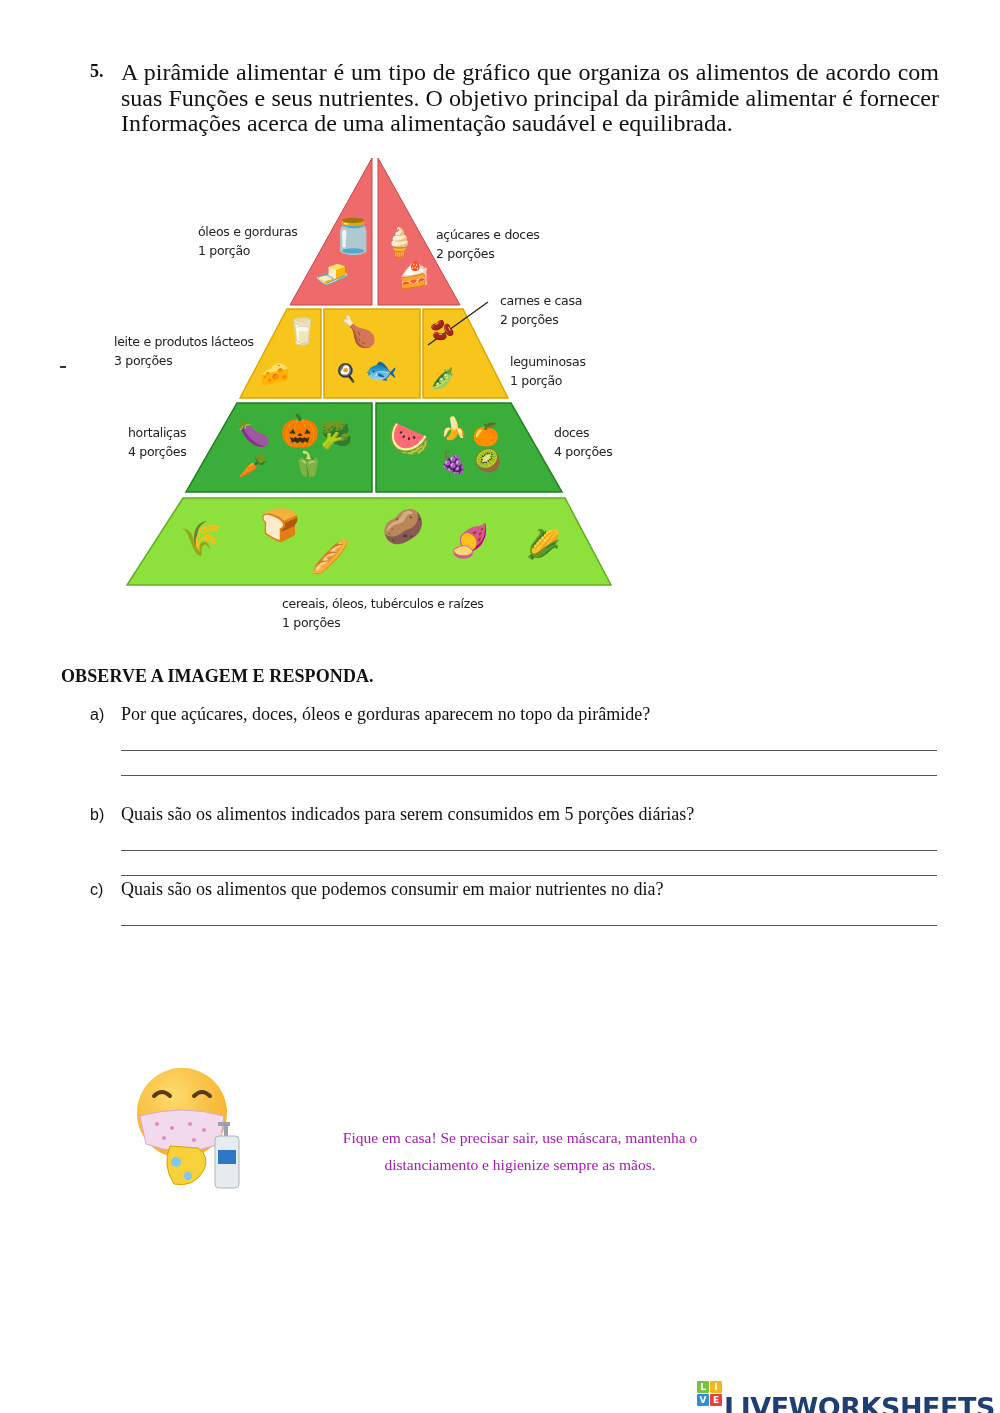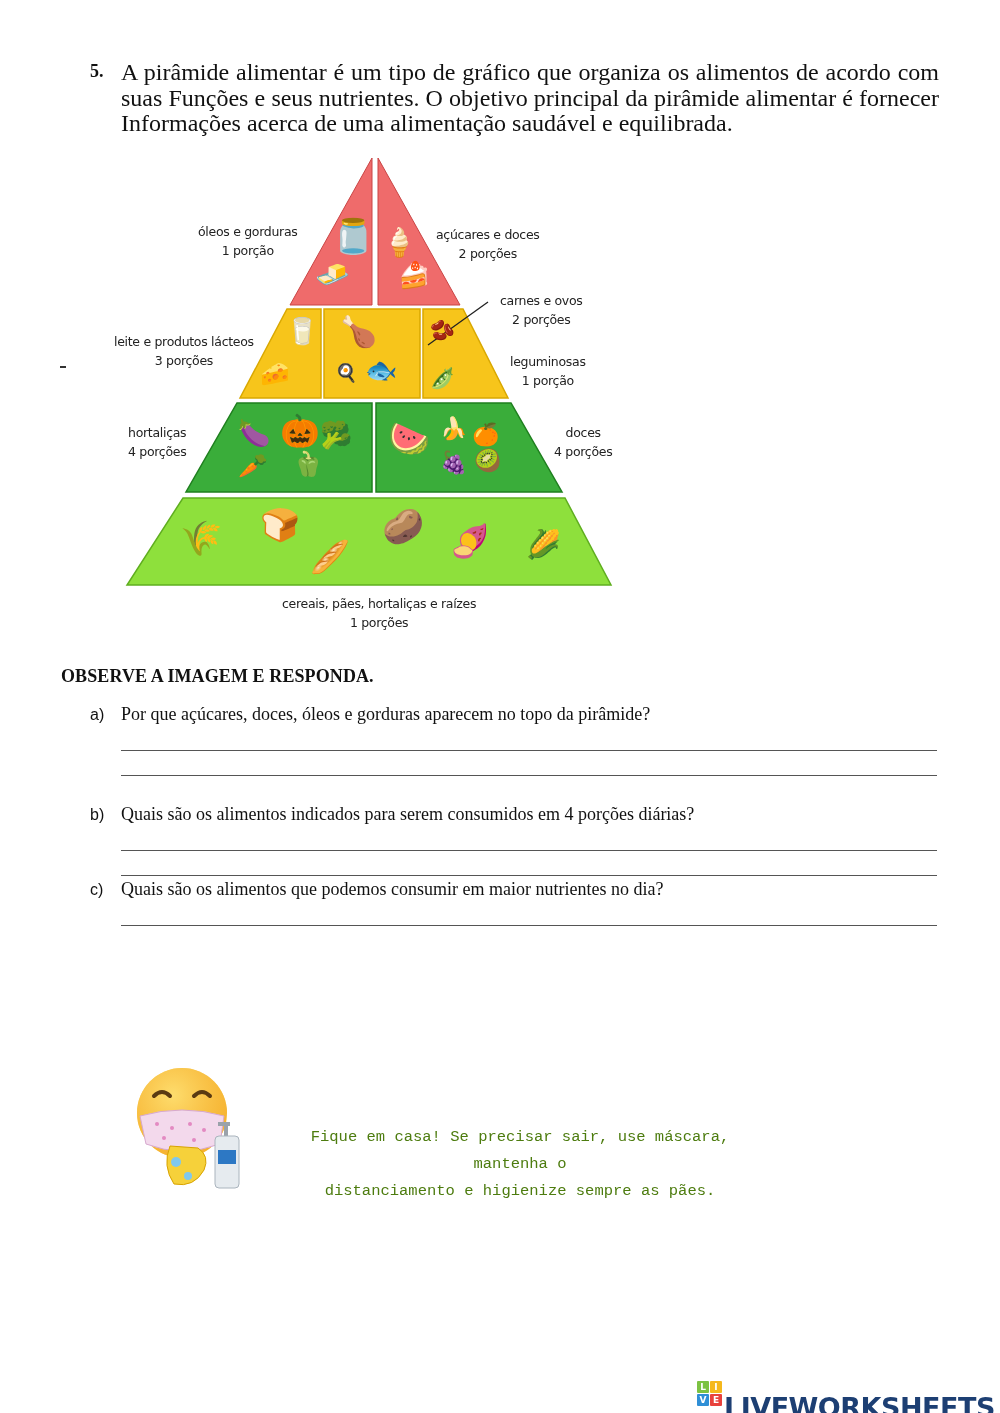--- a/index.html
+++ b/index.html
@@ -7,36 +7,36 @@
            font-family: "Liberation Serif", "DejaVu Serif", serif; color: #111; }
     .abs { position: absolute; }
 
     
     .q-number { left: 90px; top: 61px; font-weight: bold; font-size: 18px; }
     .intro { left: 121px; top: 60px; width: 818px; font-size: 24px; line-height: 25.5px; text-align: justify; }
 
     
     .pyramid { left: 110px; top: 150px; width: 520px; height: 490px; }
     .pyr-label { position: absolute; font-family: "DejaVu Sans", "Liberation Sans", sans-serif;
-                 font-size: 12.5px; line-height: 19px; color: #222; text-align: center; white-space: nowrap; letter-spacing: -0.3px; }
+                 font-size: 12.5px; line-height: 19px; color: #222; white-space: nowrap; letter-spacing: -0.3px; }
 
     .stray-dash { left: 60px; top: 366px; width: 6px; height: 2px; background: #333; }
 
     
     .section-title { left: 61px; top: 666px; font-weight: bold; font-size: 18px; letter-spacing: 0.1px; }
     .q-label { font-family: "Liberation Sans", "DejaVu Sans", sans-serif; font-size: 16px; }
     .q-text { font-size: 18px; white-space: nowrap; }
     .answer-line { position: absolute; left: 121px; width: 816px; height: 0; border-bottom: 1.3px solid #555; }
     .answer-input { position: absolute; left: 121px; width: 816px; height: 22px; border: none; background: transparent;
                     font-family: "Liberation Serif", serif; font-size: 16px; outline: none; padding: 0; }
 
     
     .emoji-wrap { left: 132px; top: 1066px; width: 116px; height: 126px; }
     .footer-msg { left: 290px; top: 1124px; width: 460px; text-align: center;
-                  font-family: Liberation Mono, monospace; font-size: 15.5px; line-height: 27px; color: #4d7c0f; }
+                  font-family: Liberation Serif, serif; font-size: 15.5px; line-height: 27px; color: #a21caf; }
 
     .brand { left: 697px; top: 1377px; height: 32px; display: flex; align-items: center; }
     .brand-grid { display: grid; grid-template-columns: 12px 12px; grid-template-rows: 12px 12px; gap: 1px; margin-right: 2px; }
     .brand-cell { font-family: "DejaVu Sans", sans-serif; font-weight: bold; font-size: 9px; color: #fff;
                   display: flex; align-items: center; justify-content: center; border-radius: 1px; }
     .brand-text { font-family: "DejaVu Sans", "Liberation Sans", sans-serif; font-weight: bold; font-size: 27px;
                   color: #1d3f73; letter-spacing: -0.5px; margin-top: 28px; }
   </style>
 </head>
 <body>
@@ -98,58 +98,58 @@
   
   <div class="pyr-label" style="left:88px;top:72px">
     <div>óleos e gorduras</div>
     <div>1 porção</div>
   </div>
   <div class="pyr-label" style="left:326px;top:75px">
     <div>açúcares e doces</div>
     <div>2 porções</div>
   </div>
   <div class="pyr-label" style="left:390px;top:141px">
-    <div>carnes e ovos</div>
+    <div>carnes e casa</div>
     <div>2 porções</div>
   </div>
   <div class="pyr-label" style="left:4px;top:182px">
     <div>leite e produtos lácteos</div>
     <div>3 porções</div>
   </div>
   <div class="pyr-label" style="left:400px;top:202px">
     <div>leguminosas</div>
     <div>1 porção</div>
   </div>
   <div class="pyr-label" style="left:18px;top:273px">
     <div>hortaliças</div>
     <div>4 porções</div>
   </div>
   <div class="pyr-label" style="left:444px;top:273px">
     <div>doces</div>
     <div>4 porções</div>
   </div>
   <div class="pyr-label" style="left:172px;top:444px">
-    <div>cereais, pães, hortaliças e raízes</div>
+    <div>cereais, óleos, tubérculos e raízes</div>
     <div>1 porções</div>
   </div>
 </div>
 
 <div class="abs stray-dash"></div>
 
 <div class="abs section-title">OBSERVE A IMAGEM E RESPONDA.</div>
 
 <div class="abs q-label" style="left:90px;top:706px">a)</div>
 <div class="abs q-text" style="left:121px;top:704px">Por que açúcares, doces, óleos e gorduras aparecem no topo da pirâmide?</div>
 <input class="answer-input" style="top: 728px;" value="">
 <div class="answer-line" style="top:750px"></div>
 <input class="answer-input" style="top: 753px;" value="">
 <div class="answer-line" style="top:775px"></div>
 
 <div class="abs q-label" style="left:90px;top:806px">b)</div>
-<div class="abs q-text" style="left:121px;top:804px">Quais são os alimentos indicados para serem consumidos em 4 porções diárias?</div>
+<div class="abs q-text" style="left:121px;top:804px">Quais são os alimentos indicados para serem consumidos em 5 porções diárias?</div>
 <input class="answer-input" style="top: 828px;" value="">
 <div class="answer-line" style="top:850px"></div>
 <input class="answer-input" style="top: 853px;" value="">
 <div class="answer-line" style="top:875px"></div>
 
 <div class="abs q-label" style="left:90px;top:881px">c)</div>
 <div class="abs q-text" style="left:121px;top:879px">Quais são os alimentos que podemos consumir em maior nutrientes no dia?</div>
 <input class="answer-input" style="top: 903px;" value="">
 <div class="answer-line" style="top:925px"></div>
 
@@ -176,21 +176,21 @@
     <circle cx="44" cy="96" r="5" fill="#7fc8ee"></circle>
       <circle cx="56" cy="110" r="4" fill="#7fc8ee"></circle>
     <rect x="92" y="58" width="4" height="12" fill="#9aa2aa"></rect>
     <rect x="86" y="56" width="12" height="4" fill="#9aa2aa"></rect>
     <rect x="83" y="70" width="24" height="52" rx="4" fill="#e6ebef" stroke="#aab4bd"></rect>
     <rect x="86" y="84" width="18" height="14" fill="#2d78c4"></rect>
   </svg>
 </div>
 <div class="abs footer-msg">
   <div>Fique em casa! Se precisar sair, use máscara, mantenha o</div>
-  <div>distanciamento e higienize sempre as pães.</div>
+  <div>distanciamento e higienize sempre as mãos.</div>
 </div>
 
 <div class="abs brand">
   <div class="brand-grid">
     <div class="brand-cell" style="background:#7cc242">L</div>
     <div class="brand-cell" style="background:#f5b81c">I</div>
     <div class="brand-cell" style="background:#2f8fd6">V</div>
     <div class="brand-cell" style="background:#e8413c">E</div>
   </div>
   <span class="brand-text">LIVEWORKSHEETS</span>

